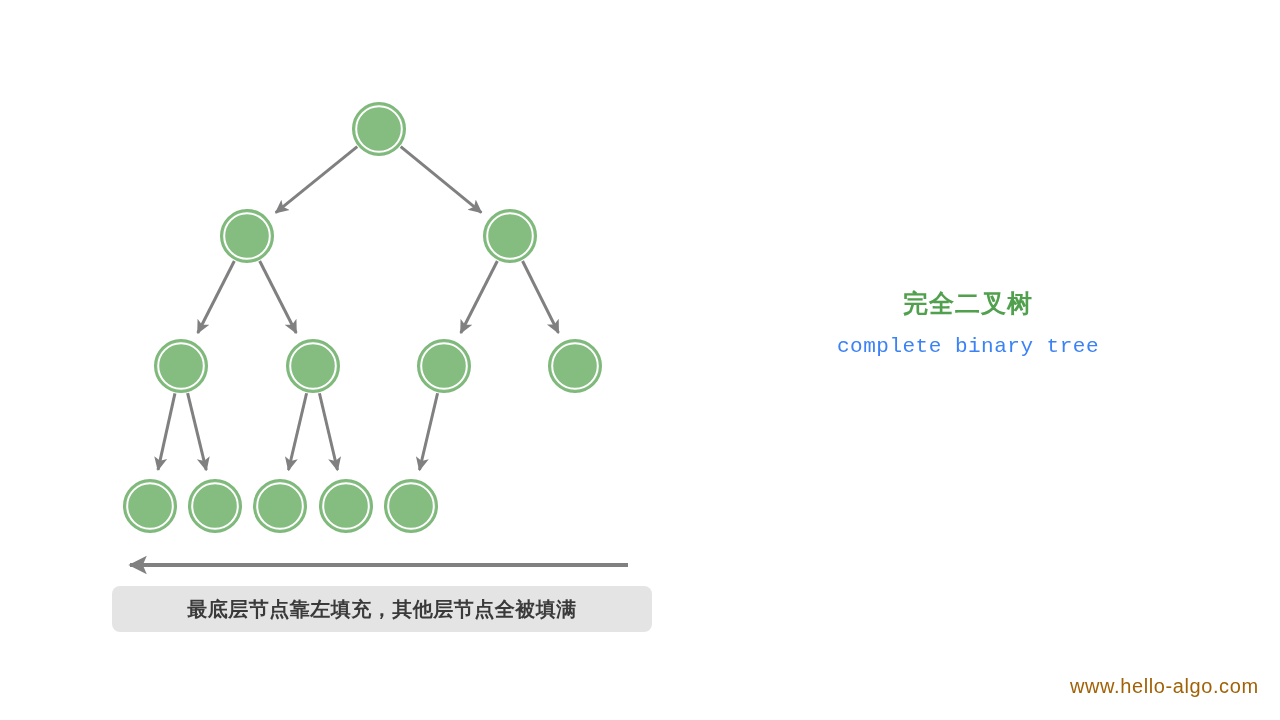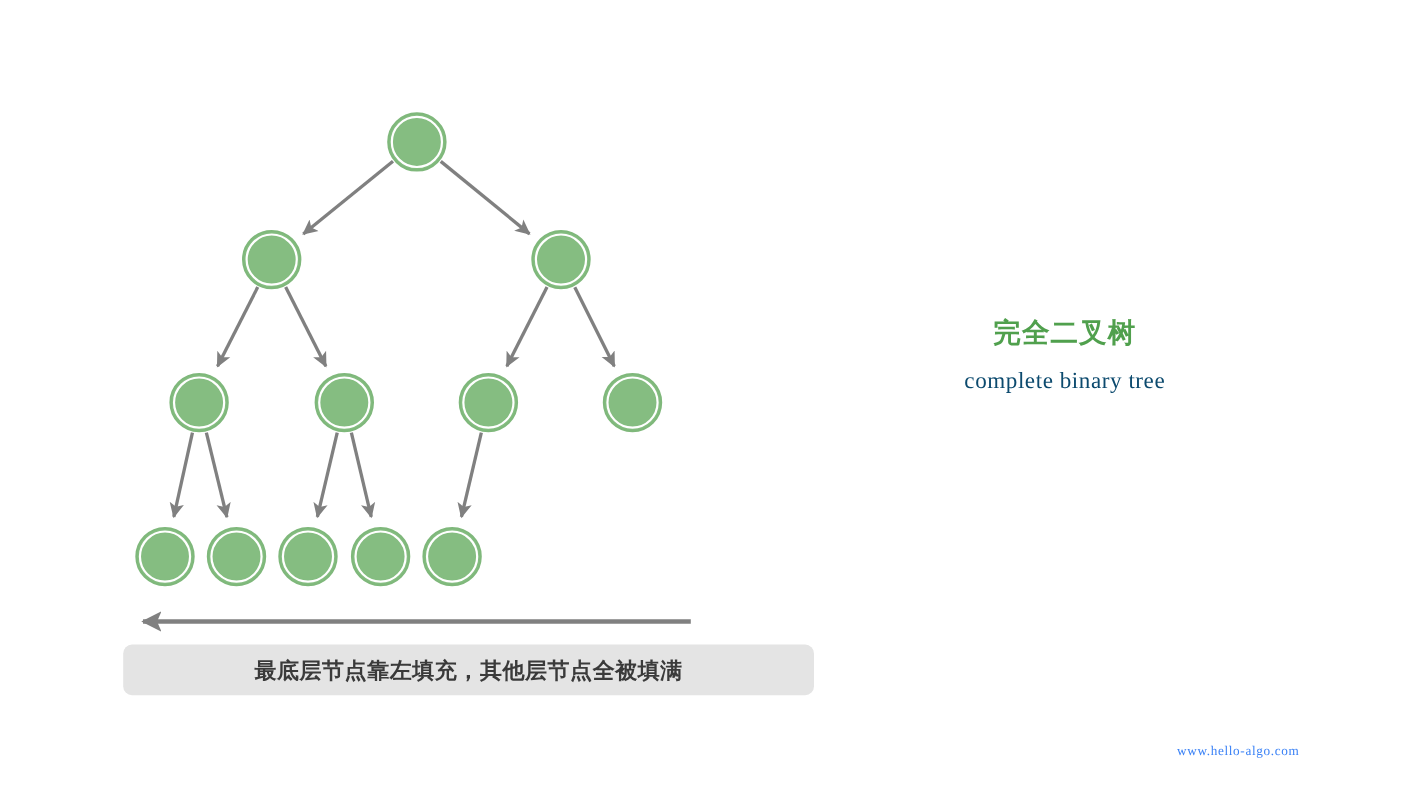--- a/index.html
+++ b/index.html
@@ -33,55 +33,55 @@
   .legend-title {
     font-family: Liberation Sans, sans-serif;
     font-size: 25px;
     font-weight: bold;
     color: #50a04d;
     letter-spacing: 1px;
     line-height: 1.2;
   }
   .legend-subtitle {
     margin-top: 16px;
-    font-family: Liberation Serif, serif;
+    font-family: Liberation Mono, monospace;
     font-size: 21px;
-    color: #0c4a6e;
+    color: #3b82f6;
     letter-spacing: 0.5px;
     line-height: 1.2;
   }
 
   .caption-banner {
     position: absolute;
     left: 112px;
     top: 586px;
-    width: 628px;
+    width: 540px;
     height: 46px;
     background: #e4e4e4;
     border-radius: 8px;
     display: flex;
     align-items: center;
     justify-content: center;
   }
   .caption-text {
     font-family: "Liberation Sans", "DejaVu Sans", sans-serif;
     font-size: 20px;
     font-weight: bold;
     color: #3a3a3a;
     letter-spacing: 0.5px;
     white-space: nowrap;
   }
 
   .watermark {
     position: absolute;
     left: 1070px;
     top: 675px;
-    font-family: Liberation Serif, serif;
-    font-size: 12px;
-    color: #3b82f6;
+    font-family: Liberation Sans, sans-serif;
+    font-size: 20px;
+    color: #a16207;
     letter-spacing: 0.6px;
   }
 </style>
 </head>
 <body>
 
 <svg id="canvas" viewBox="0 0 1280 720" xmlns="http://www.w3.org/2000/svg">
   <defs>
     <marker id="arrowhead" markerWidth="5" markerHeight="5" refX="4.2" refY="2.5" orient="auto" markerUnits="strokeWidth">
       <path d="M0,0.3 L4.6,2.5 L0,4.7 L1.1,2.5 Z" fill="#808080"></path>

